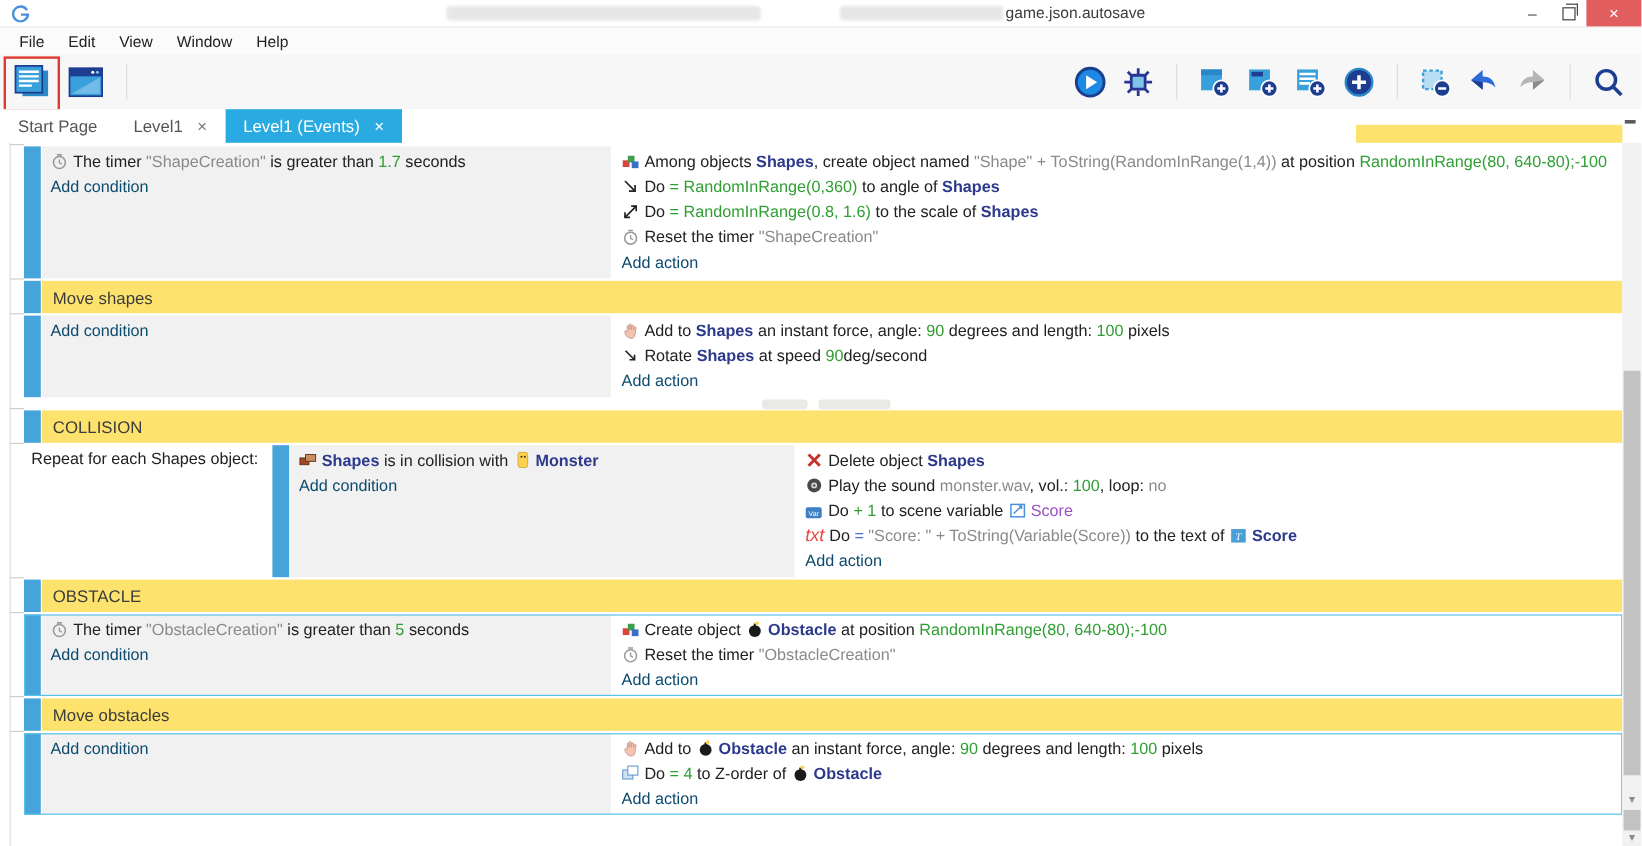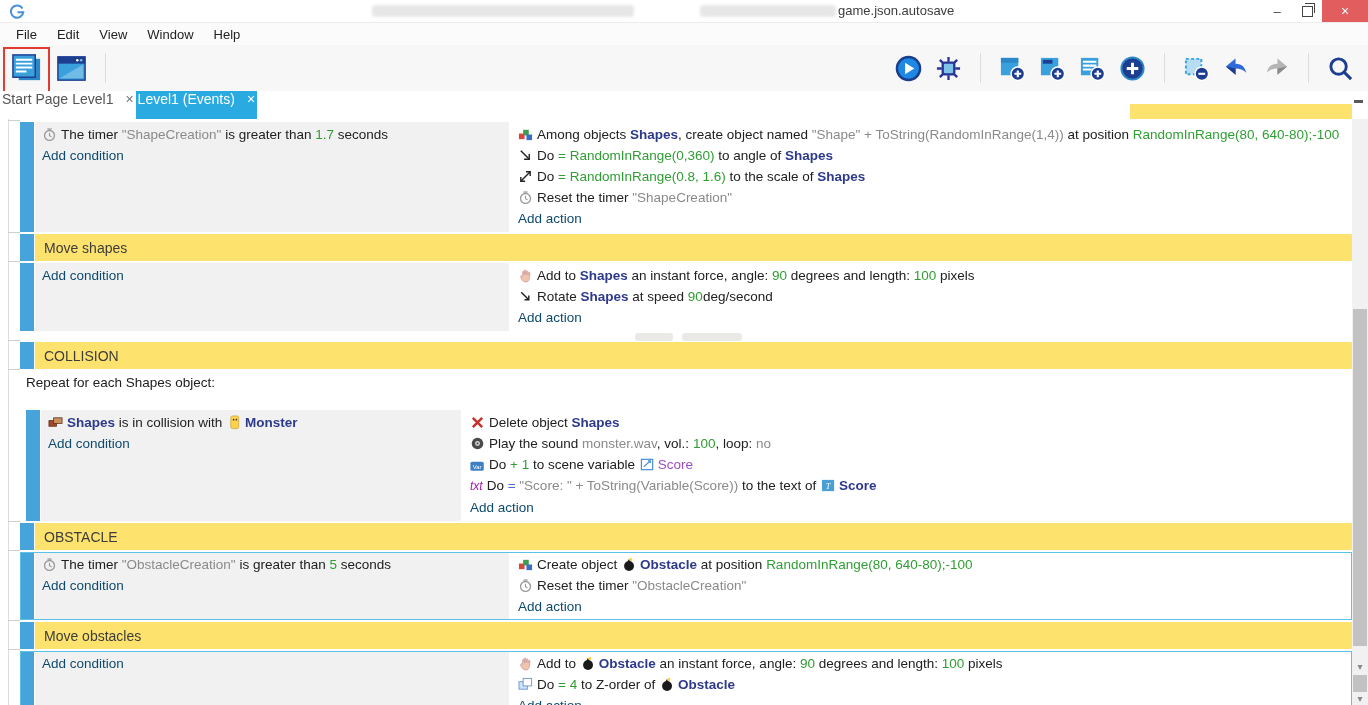--- a/index.html
+++ b/index.html
@@ -27,49 +27,49 @@
   .toolbar{height:46px;background:#f7f7f7;display:flex;align-items:center;padding:0 10px;position:relative;}
   .tb-left{display:flex;align-items:center;gap:12px;}
   .tb-btn{background:none;border:none;padding:0;margin:0;display:flex;align-items:center;justify-content:center;cursor:default;}
   .ic-xl{width:33px;height:33px;display:block;}
   .ic-lg{width:27px;height:27px;display:block;}
   .tb-divider{width:1px;height:30px;background:#dcdcdc;margin:0 5px;}
   .red-annotation{position:absolute;left:3px;top:2px;width:43px;height:42px;border:2px solid #e03a31;pointer-events:none;}
   .tb-right{margin-left:auto;display:flex;align-items:center;gap:13px;padding-right:4px;}
   
   .tabbar{height:28px;background:#ffffff;display:flex;align-items:stretch;position:relative;}
-  .tab{display:flex;align-items:flex-start;padding:0 2px;gap:12px;color:#555;font-size:14px;}
+  .tab{display:flex;align-items:center;padding:0 15px;gap:12px;color:#555;font-size:14px;}
   .tab .tab-close{color:#777;font-size:14px;}
   .tab.active{background:#29abe2;color:#fff;}
   .tab.active .tab-close{color:#fff;}
   .partial-comment{position:absolute;right:16px;bottom:0;width:222px;height:15px;background:#fde36d;}
   .sb-dash{position:absolute;right:5px;top:9px;width:9px;height:3px;background:#5a5a5a;}
   
   .events-wrap{height:587px;display:flex;background:#fff;}
   .events-scroll{flex:1;position:relative;padding:3px 0 0 20px;overflow:hidden;}
   .guide-line{position:absolute;left:8px;top:0;bottom:0;width:1px;background:#dcdcdc;}
   .row{display:flex;margin-bottom:2px;position:relative;}
   .tick{position:absolute;left:-12px;top:-2px;width:12px;height:1px;background:#cfcfcf;}
   .handle{width:14px;flex:none;background:#47a4db;}
   .comment-body{flex:1;background:#fde36d;margin-left:1px;padding:4px 9px;color:#3c3c3c;display:flex;align-items:center;min-height:19px;}
   .cond{width:474px;flex:none;background:#f1f1f1;margin-left:1px;padding:2px 0 3px;}
   .act{flex:1;background:#fff;margin-left:2px;padding:2px 0 3px;}
   .line{padding:1px 7px;line-height:19px;font-size:13.5px;}
   .placeholder{padding:1px 7px;line-height:19px;font-size:13.5px;color:#0c4a6e;}
   .ic{display:inline-block;width:15px;height:15px;vertical-align:-3px;margin-right:4px;}
   .ic.inline{margin-left:1px;margin-right:3px;}
-  .txt-ic{font-style:italic;color:#a21caf;font-size:12px;margin-right:4px;}
+  .txt-ic{font-style:italic;color:#ef4444;font-size:15px;margin-right:4px;}
   .s-plain{color:#212121;}
   .s-str{color:#8a8a8a;}
   .s-green{color:#2f9e33;}
   .s-op{color:#4a6fd4;}
   .s-object{color:#2d3a8c;font-weight:bold;}
   .s-purple{color:#9b4fc0;}
   .selected{outline:1px solid #5bc2e7;outline-offset:-1px;}
-  .repeat-row{flex-direction:column;gap:16px;}
+  .repeat-row{flex-direction:row;}
   .repeat-header{padding:2px 6px;line-height:19px;font-size:13.5px;background:#fff;}
   .repeat-inner{display:flex;margin-left:6px;}
   .repeat-inner .cond{width:420px;}
   .gap-row{height:7px;margin-bottom:2px;position:relative;}
   .gtab{position:absolute;top:0;height:8px;background:#e9e9e6;border-radius:3px;}
   .gtab.g1{left:615px;width:38px;}
   .gtab.g2{left:662px;width:60px;}
   
   .scrollbar{width:16px;flex:none;background:#f1f1f1;position:relative;}
   .sb-thumb{position:absolute;left:1px;right:1px;top:190px;height:337px;background:#c2c2c2;}

